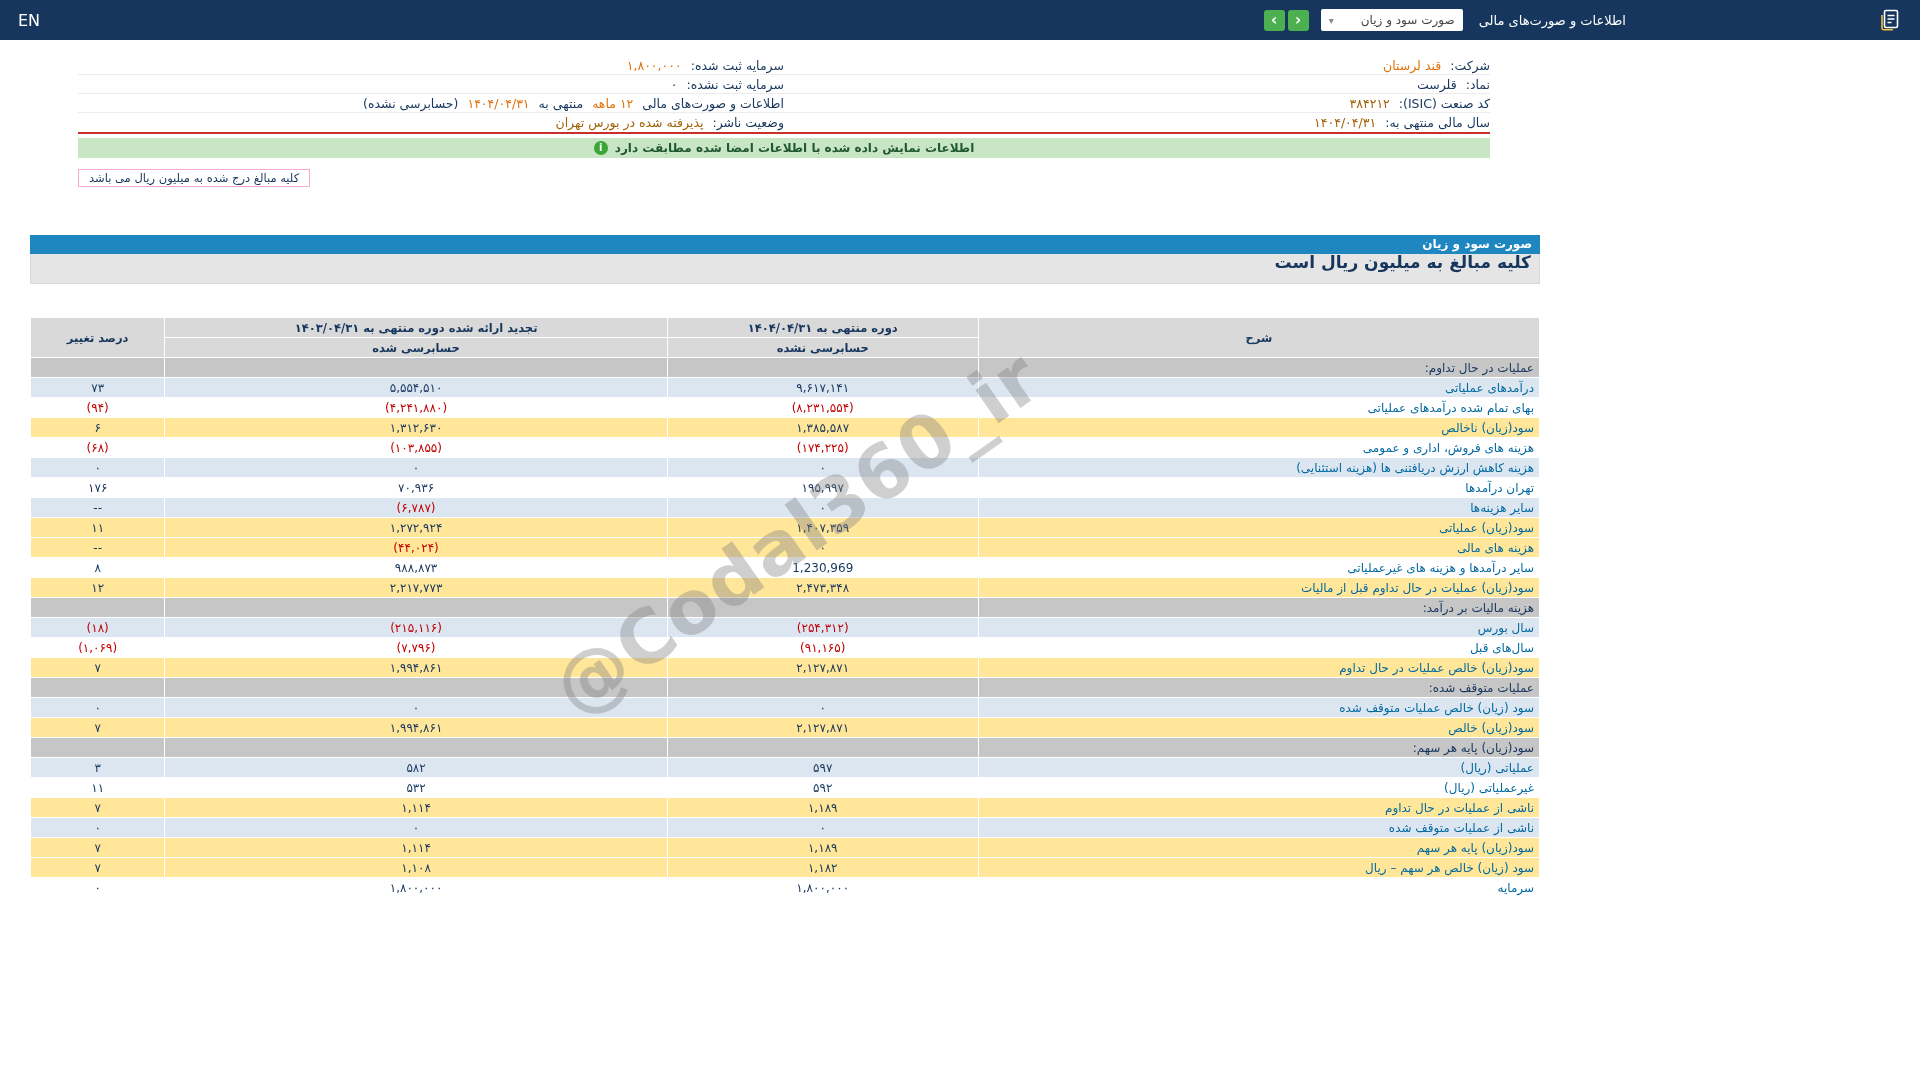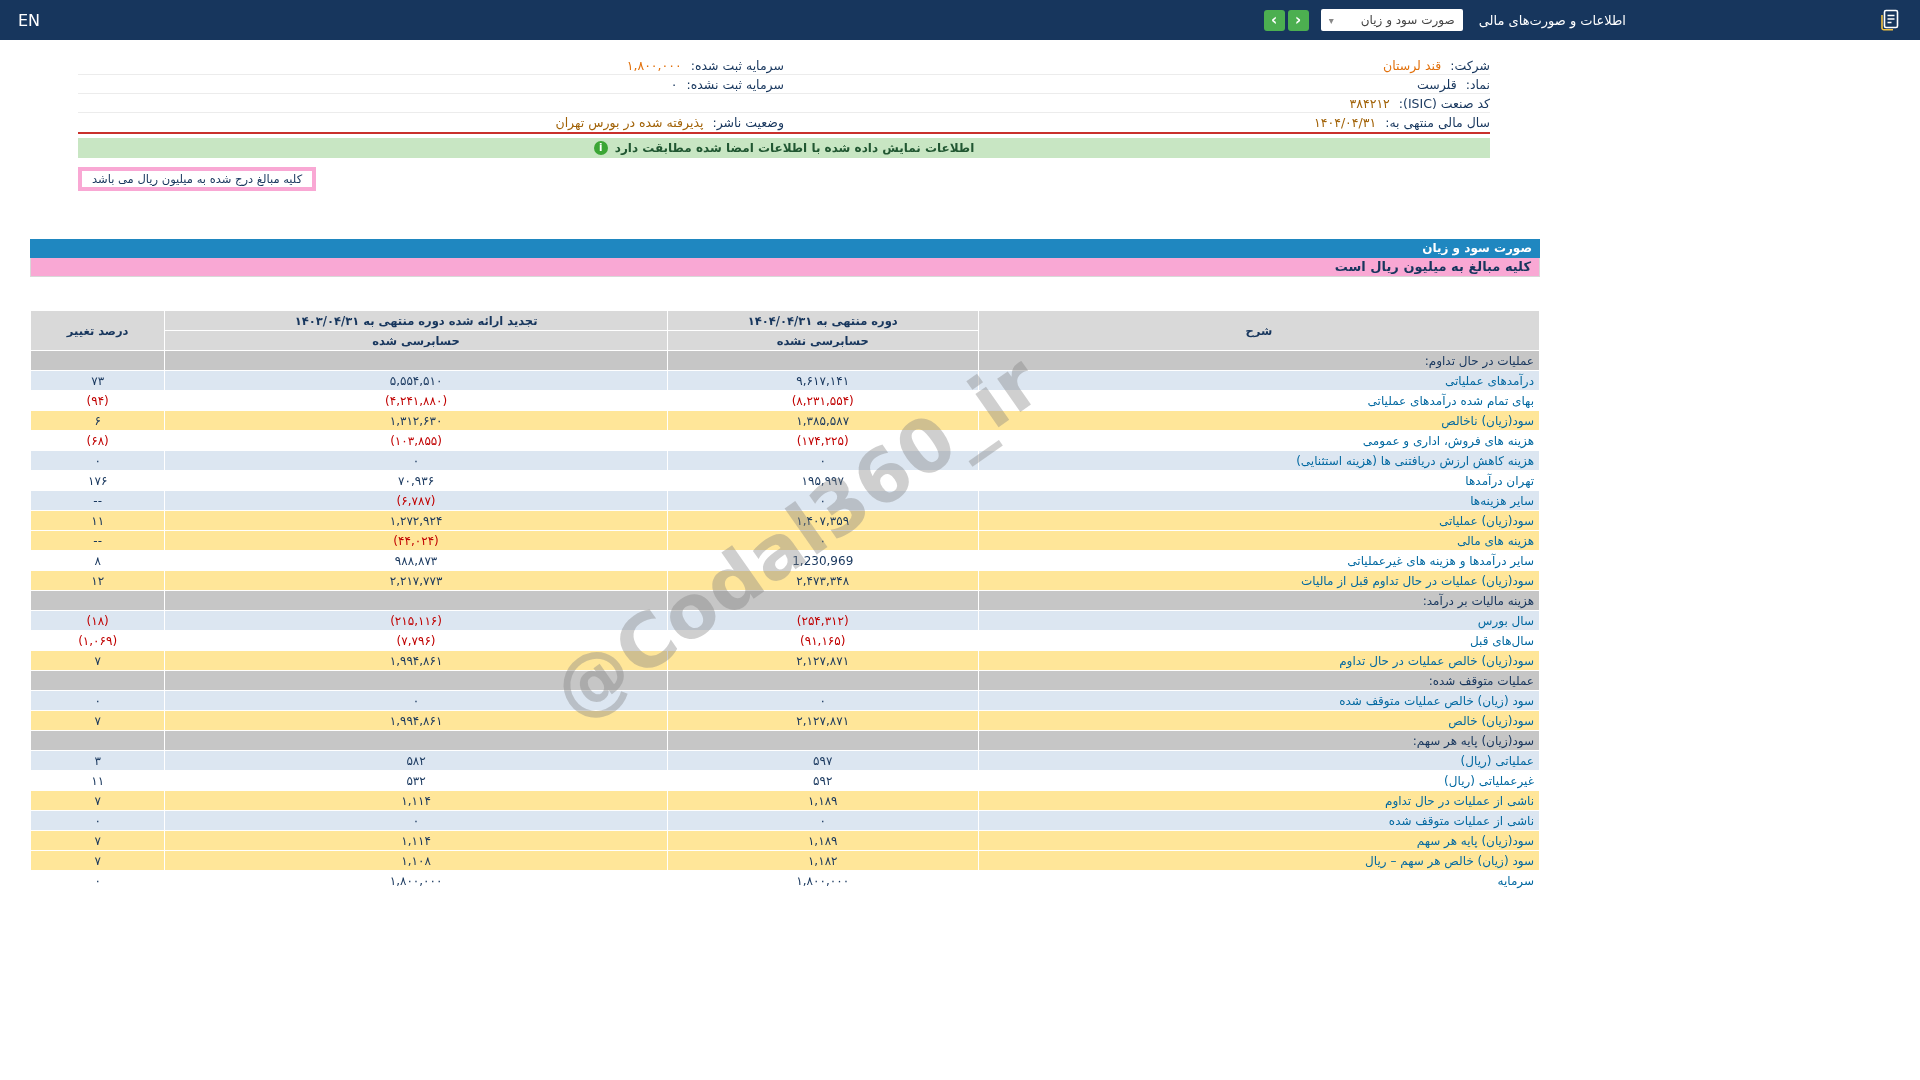--- a/index.html
+++ b/index.html
@@ -52,33 +52,33 @@
     font-size: 12px; color: #215732; font-weight: bold;
   }
   .info-circle {
     width: 14px; height: 14px; border-radius: 50%; background: #3BA635; color: #fff;
     font-size: 10px; line-height: 14px; text-align: center; font-weight: bold; flex: 0 0 auto;
   }
 
   
   .note-row { margin: 9px 430px 0 78px; text-align: left; }
   .note-box {
-    display: inline-block; border: 4px solid #f9a8d4; padding: 1px 10px;
+    display: inline-block; border: 1px solid #f9a8d4; padding: 1px 10px;
     font-size: 11.5px; color: #17365D; background: #fff; text-align: right;
   }
 
   
   .stmt { margin: 48px 380px 0 30px; position: relative; }
   .stmt-title {
     background: #1F87C0; color: #fff; font-size: 12px; font-weight: bold;
     height: 19px; line-height: 19px; padding: 0 8px;
   }
   .stmt-caption {
-    border: 1px solid #D8D8D8; border-top: none; height: 19px; line-height: 17px;
-    font-size: 13px; font-weight: bold; color: #17365D; padding: 0 8px; background: #f9a8d4;
+    border: 1px solid #D8D8D8; border-top: none; height: 30px; line-height: 17px;
+    font-size: 17px; font-weight: bold; color: #17365D; padding: 0 8px; background: #e5e5e5;
   }
   table.stmt-table { width: 100%; border-collapse: collapse; margin-top: 33px; font-size: 12px; }
   .stmt-table th, .stmt-table td { border: 1px solid #FFFFFF; height: 20px; padding: 0 5px; }
   .stmt-table thead th { background: #D9D9D9; color: #17365D; font-weight: bold; font-size: 11.5px; text-align: center; }
   .c-desc { text-align: right; color: #0369a1; }
   .c-num { text-align: center; direction: ltr; color: #17365D; }
   .neg { color: #C00000; }
   .r-blue td { background: #DCE6F1; }
   .r-white td { background: #FFFFFF; }
   .r-yellow td { background: #FFE699; }
@@ -131,20 +131,27 @@
     </div>
     <div class="info-cell">
       <span class="lbl">سرمایه ثبت نشده:</span>
       <span class="val v-dark">۰</span>
     </div>
   </div>
   <div class="info-row">
     <div class="info-cell">
       <span class="lbl">کد صنعت (ISIC):</span>
       <span class="val v-maroon">۳۸۴۲۱۲</span>
+    </div>
+    <div class="info-cell">
+      <span class="lbl">اطلاعات و صورت‌های مالی</span>
+      <span class="val v-orange">۱۲ ماهه</span>
+      <span class="lbl">منتهی به</span>
+      <span class="val v-orange">۱۴۰۴/۰۴/۳۱</span>
+      <span class="lbl">(حسابرسی نشده)</span>
     </div>
   </div>
   <div class="info-row">
     <div class="info-cell">
       <span class="lbl">سال مالی منتهی به:</span>
       <span class="val v-maroon">۱۴۰۴/۰۴/۳۱</span>
     </div>
     <div class="info-cell">
       <span class="lbl">وضعیت ناشر:</span>
       <span class="val v-maroon">پذیرفته شده در بورس تهران</span>

